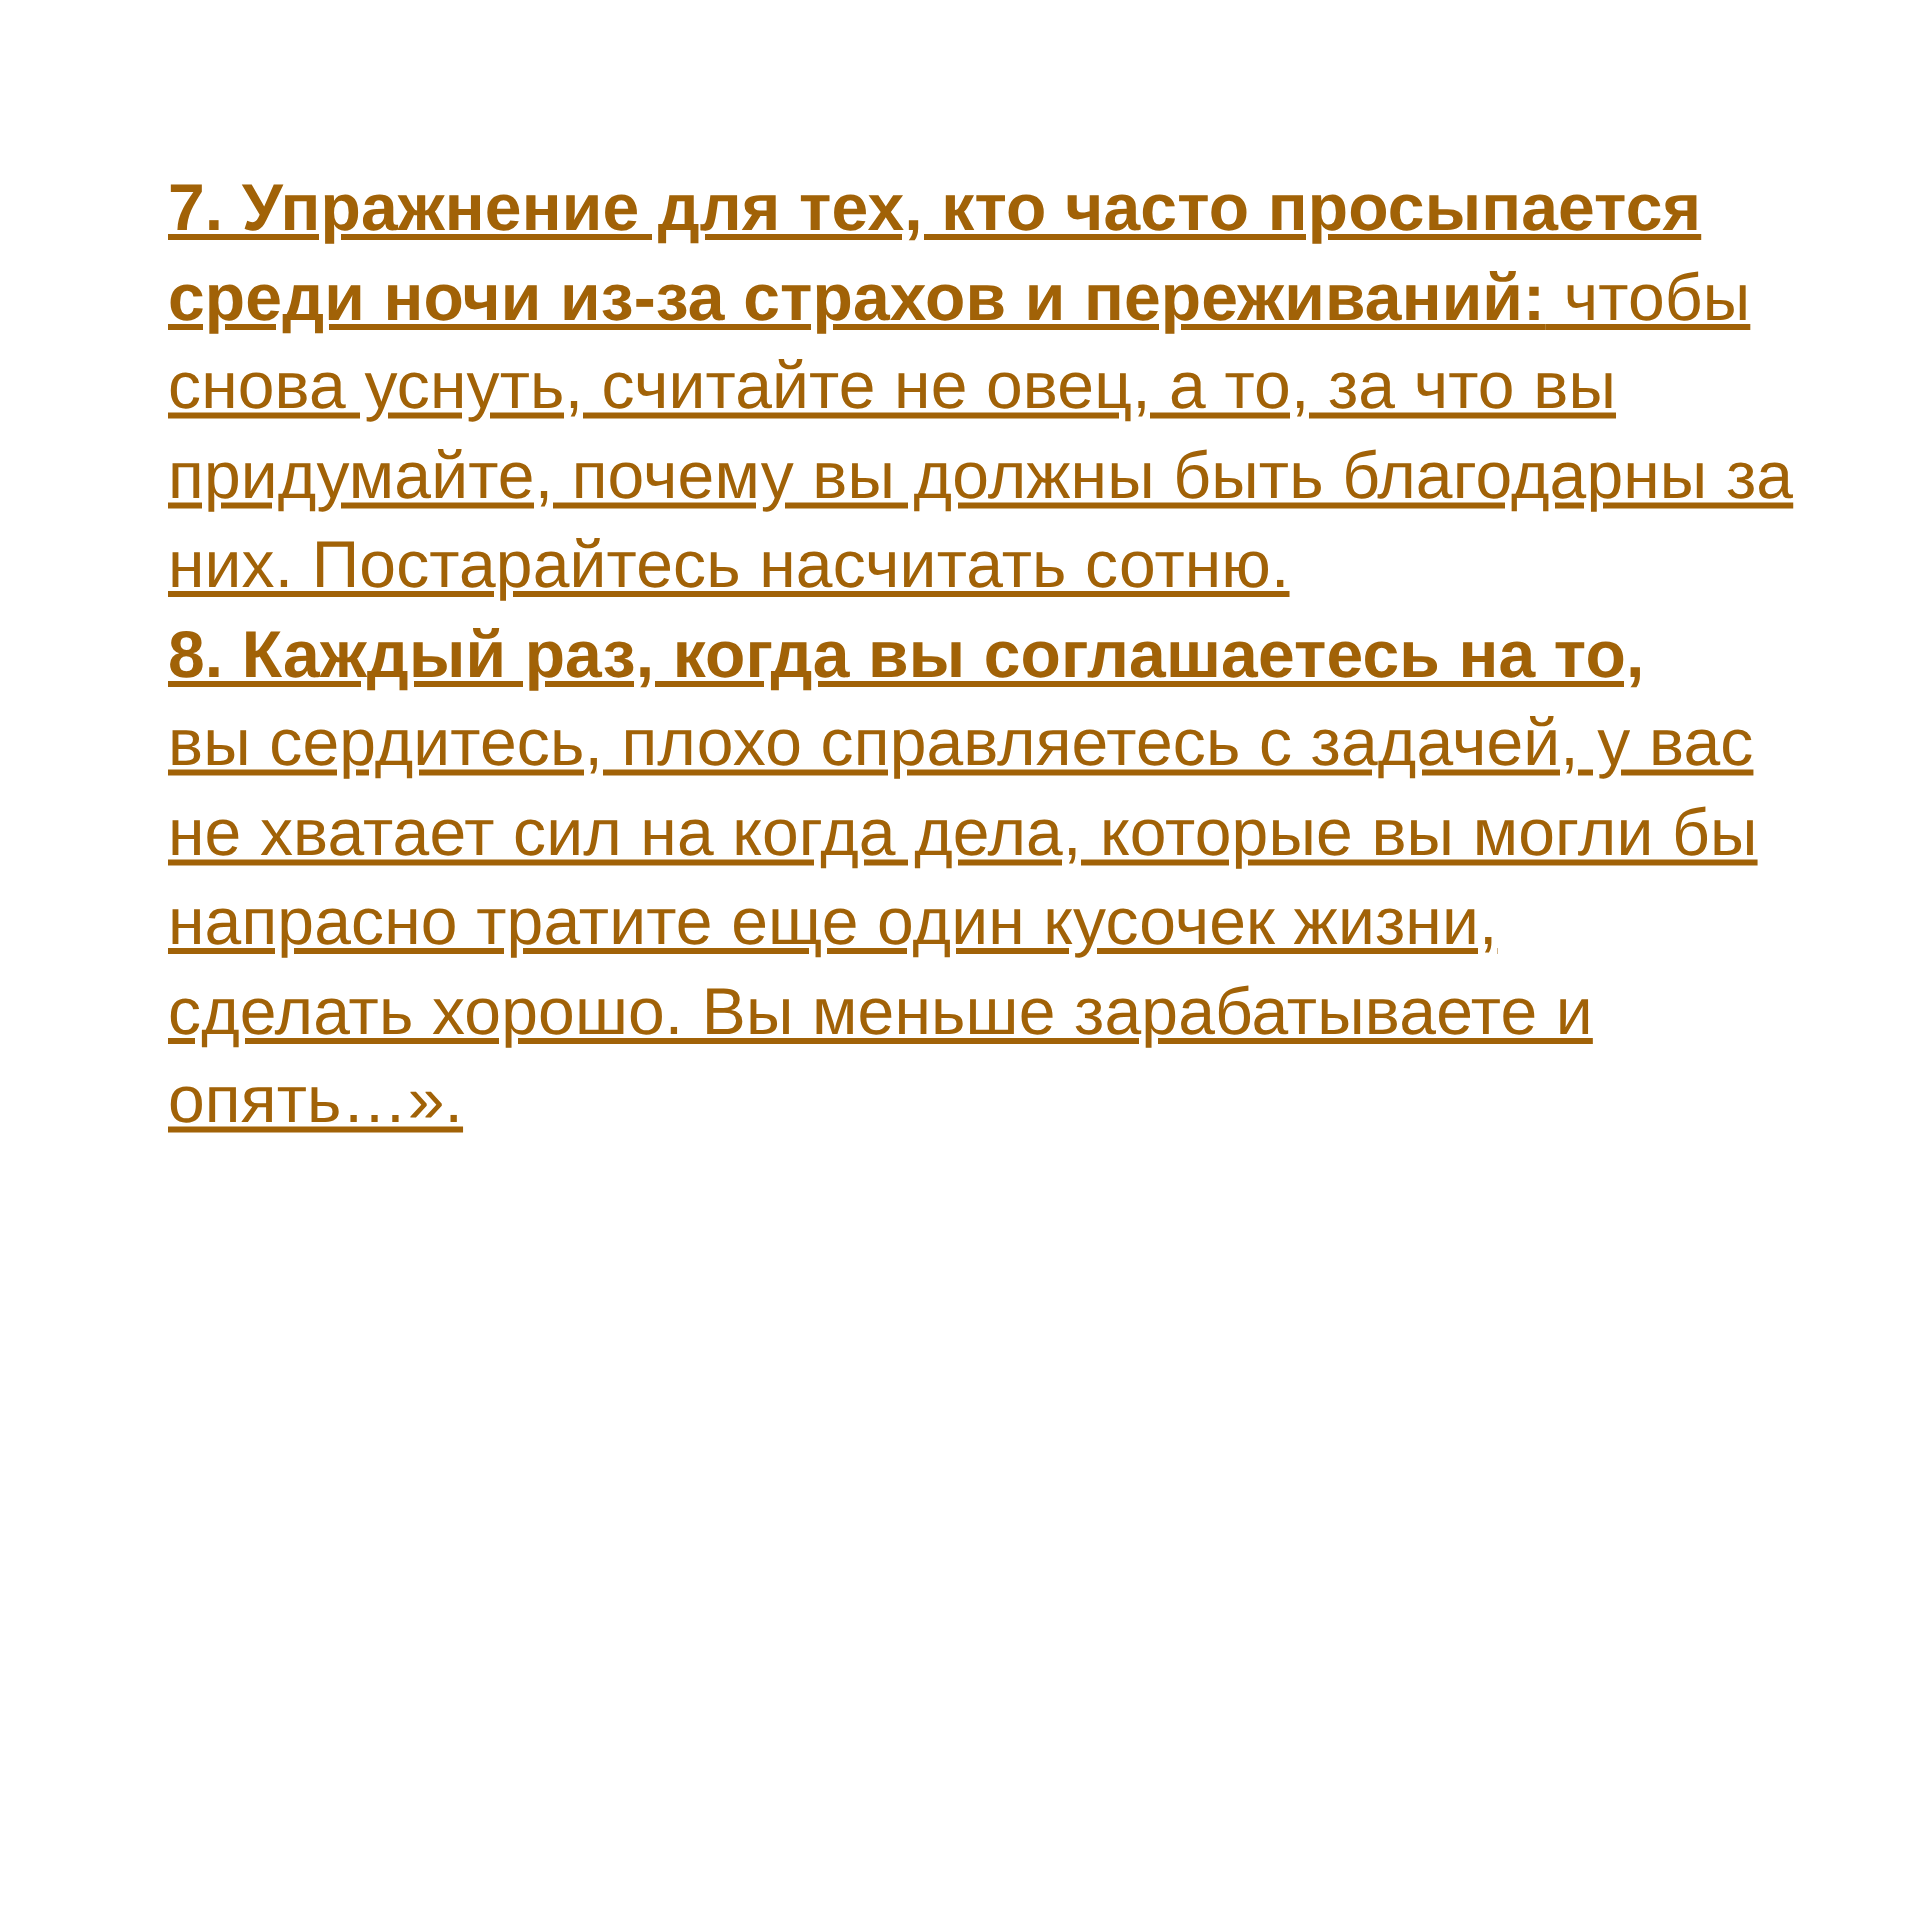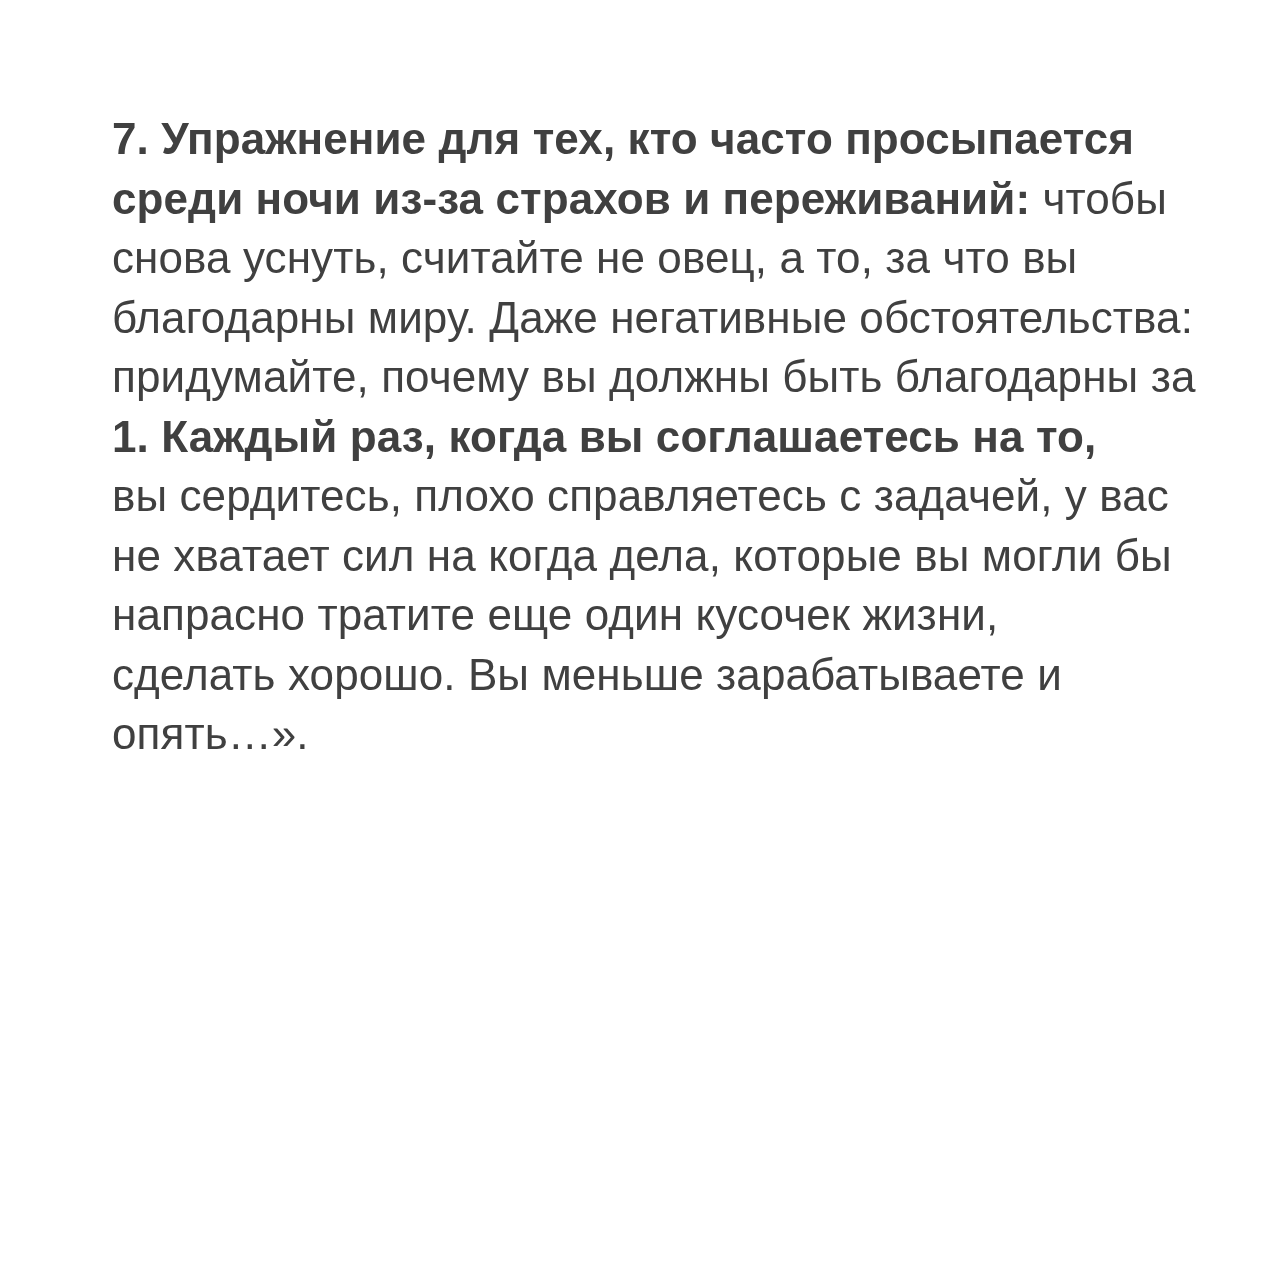--- a/index.html
+++ b/index.html
@@ -19,43 +19,44 @@
     inset: 0;
     background: #ffffff;
   }
   .text-block {
     position: absolute;
     left: 112px;
     top: 109px;
     width: 1130px;
     font-size: 44px;
     line-height: 59.5px;
-    color: #404040;
+    color: #a16207;
     letter-spacing: 0.1px;
+    text-decoration: underline;
   }
   .text-line {
     white-space: nowrap;
   }
   .seg {
     font-weight: 400;
   }
   .seg.b {
     font-weight: 700;
   }
 </style>
 </head>
 <body>
 
 <div class="page">
   <div class="text-block">
       <div class="text-line"><span class="seg b">7. Упражнение для тех, кто часто просыпается</span></div>
       <div class="text-line"><span class="seg b">среди ночи из-за страхов и переживаний:</span><span class="seg"> чтобы</span></div>
       <div class="text-line"><span class="seg">снова уснуть, считайте не овец, а то, за что вы</span></div>
-      <div class="text-line"><span class="seg">благодарны миру. Даже негативные обстоятельства:</span></div>
       <div class="text-line"><span class="seg">придумайте, почему вы должны быть благодарны за</span></div>
-      <div class="text-line"><span class="seg b">1. Каждый раз, когда вы соглашаетесь на то,</span></div>
+      <div class="text-line"><span class="seg">них. Постарайтесь насчитать сотню.</span></div>
+      <div class="text-line"><span class="seg b">8. Каждый раз, когда вы соглашаетесь на то,</span></div>
       <div class="text-line"><span class="seg">вы сердитесь, плохо справляетесь с задачей, у вас</span></div>
       <div class="text-line"><span class="seg">не хватает сил на когда дела, которые вы могли бы</span></div>
       <div class="text-line"><span class="seg">напрасно тратите еще один кусочек жизни,</span></div>
       <div class="text-line"><span class="seg">сделать хорошо. Вы меньше зарабатываете и</span></div>
       <div class="text-line"><span class="seg">опять…».</span></div>
     </div>
 </div>
 
 </body></html>

